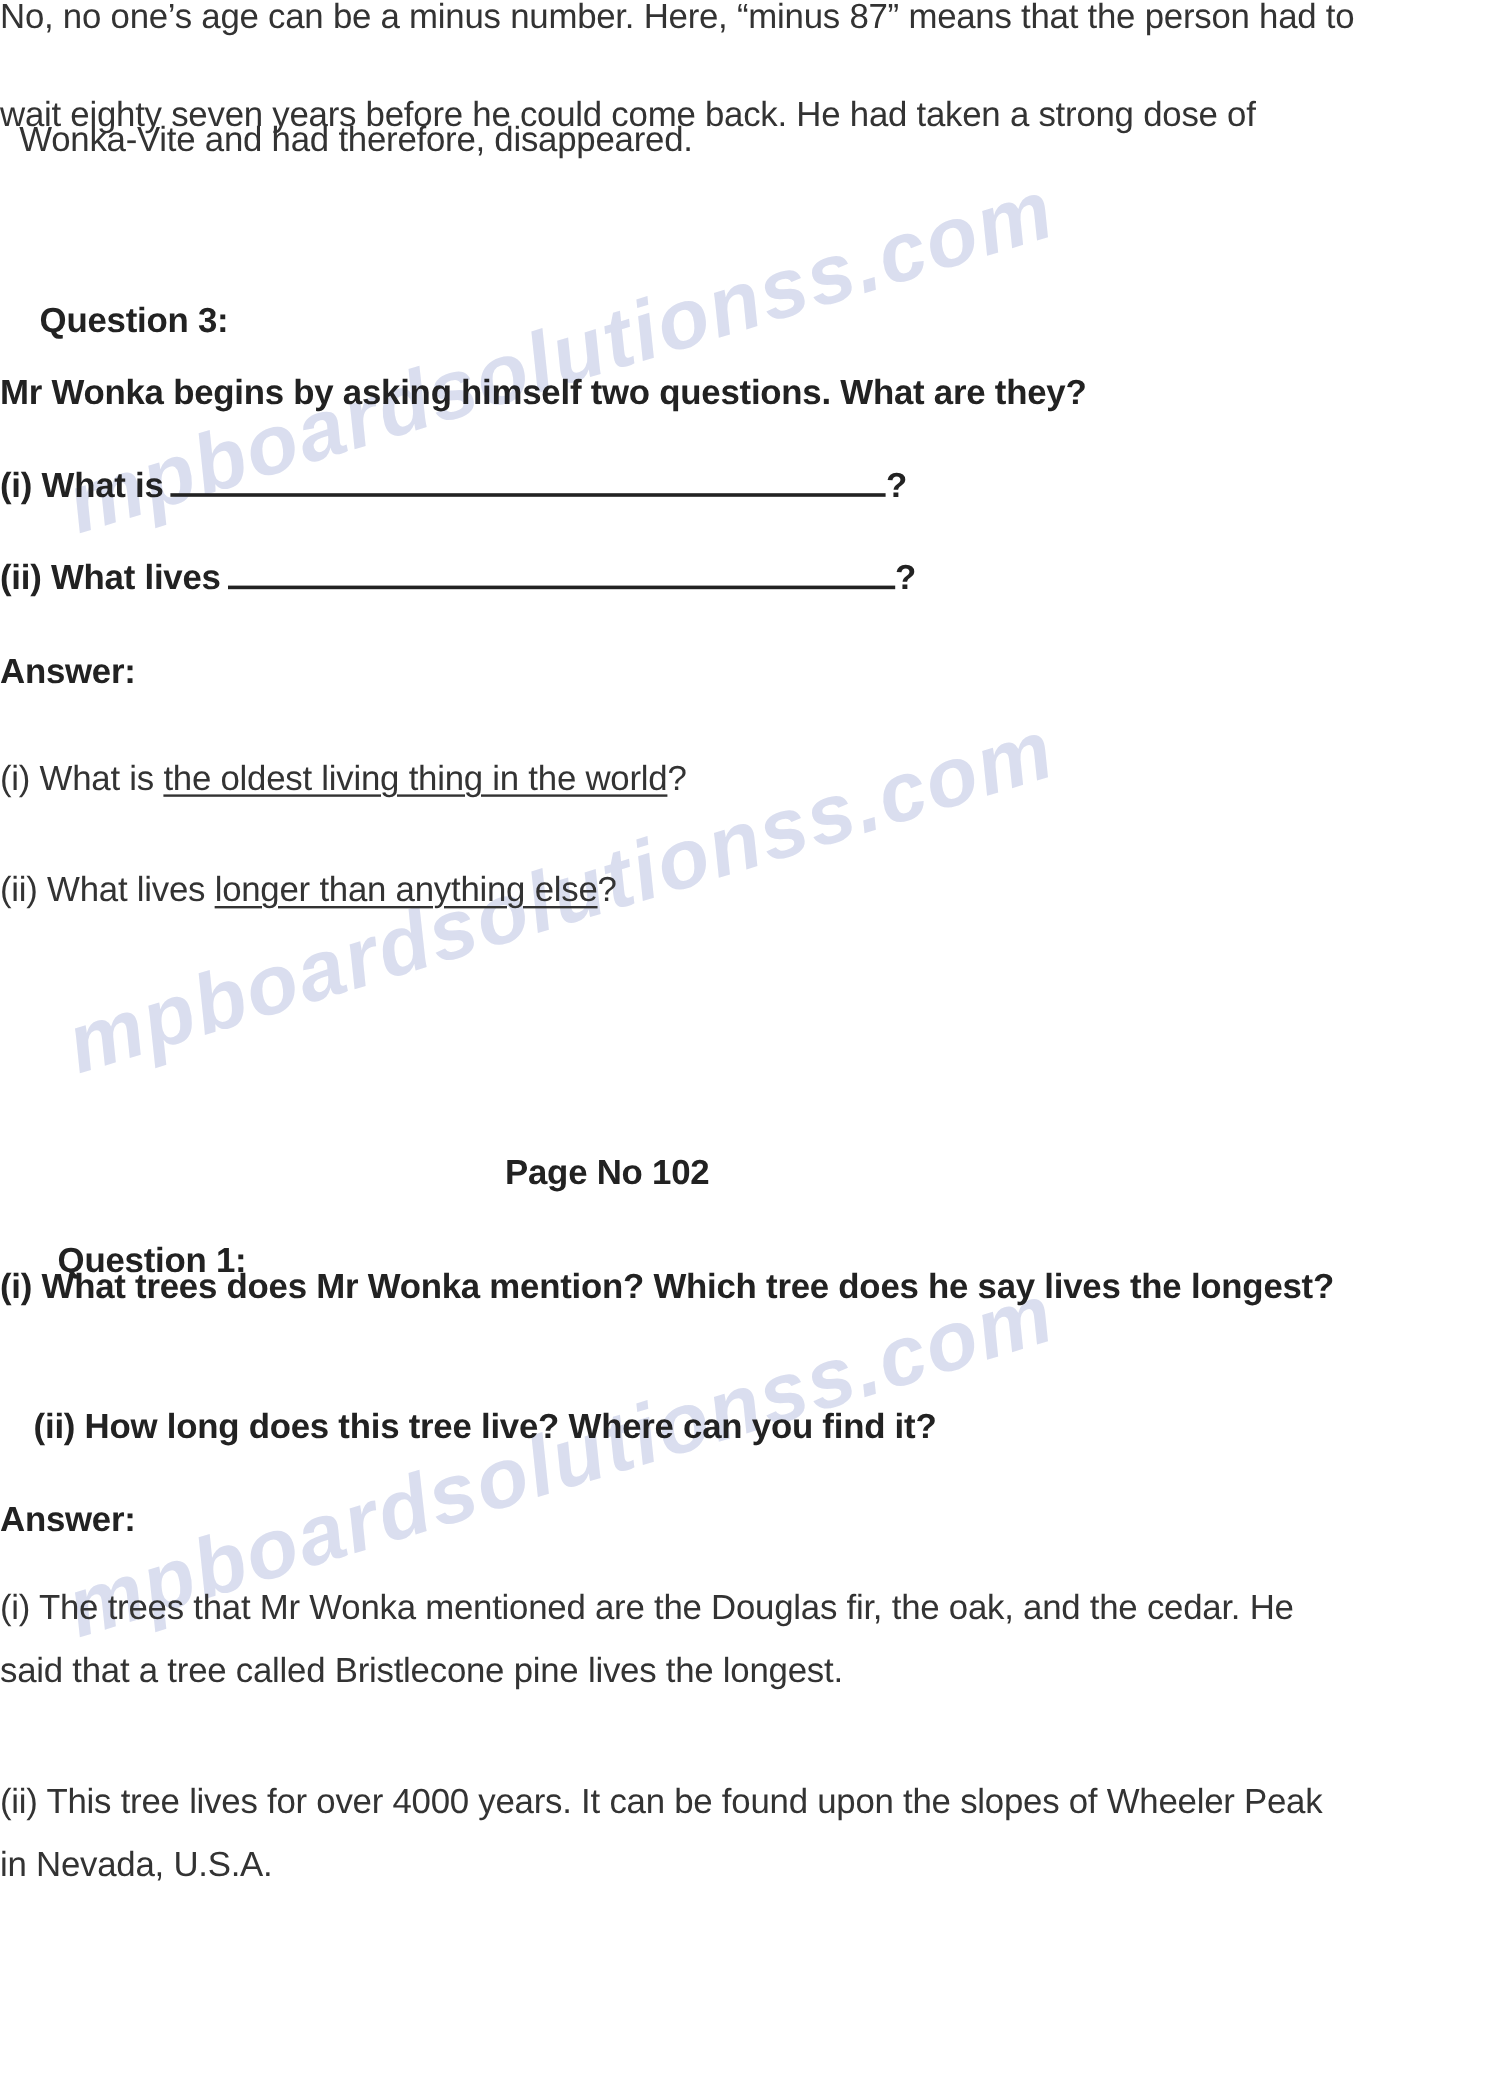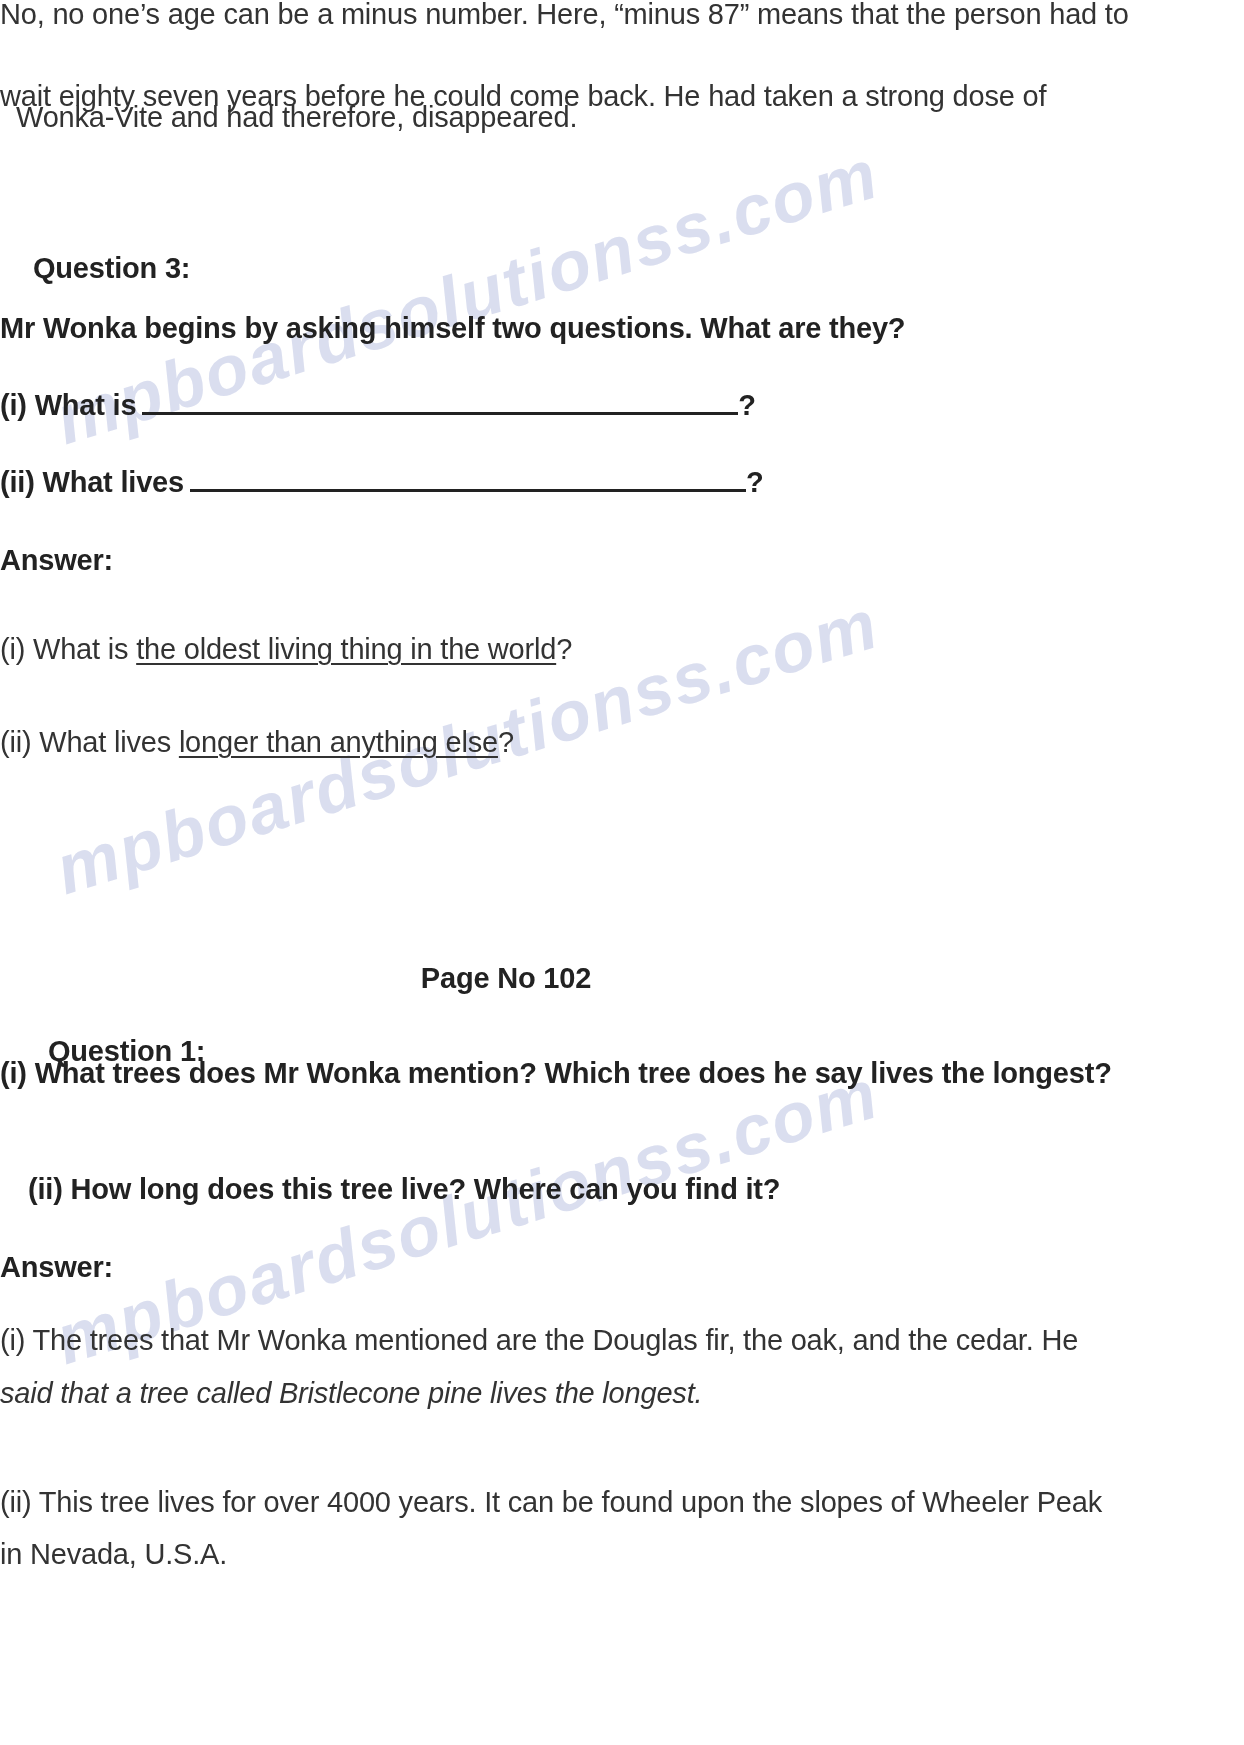--- a/index.html
+++ b/index.html
@@ -80,16 +80,16 @@
 </div>
 
 <div class="line bold center" style="top:960px;">Page No 102</div>
 
 <div>
   <div class="line bold" style="top:1033px;padding-left:48px;">Question 1:</div>
   <div class="line bold" style="top:1055px;">(i) What trees does Mr Wonka mention? Which tree does he say lives the longest?</div>
   <div class="line bold" style="top:1171px;padding-left:28px;">(ii) How long does this tree live? Where can you find it?</div>
   <div class="line bold" style="top:1249px;">Answer:</div>
   <div class="line reg" style="top:1322px;">(i) The trees that Mr Wonka mentioned are the Douglas fir, the oak, and the cedar. He</div>
-  <div class="line reg" style="top:1375px;font-style:italic;">said that a tree called Bristlecone pine lives the longest.</div>
+  <div class="line reg" style="top:1375px;">said that a tree called Bristlecone pine lives the longest.</div>
   <div class="line reg" style="top:1484px;">(ii) This tree lives for over 4000 years. It can be found upon the slopes of Wheeler Peak</div>
   <div class="line reg" style="top:1536px;">in Nevada, U.S.A.</div>
 </div>
 
 </body></html>

